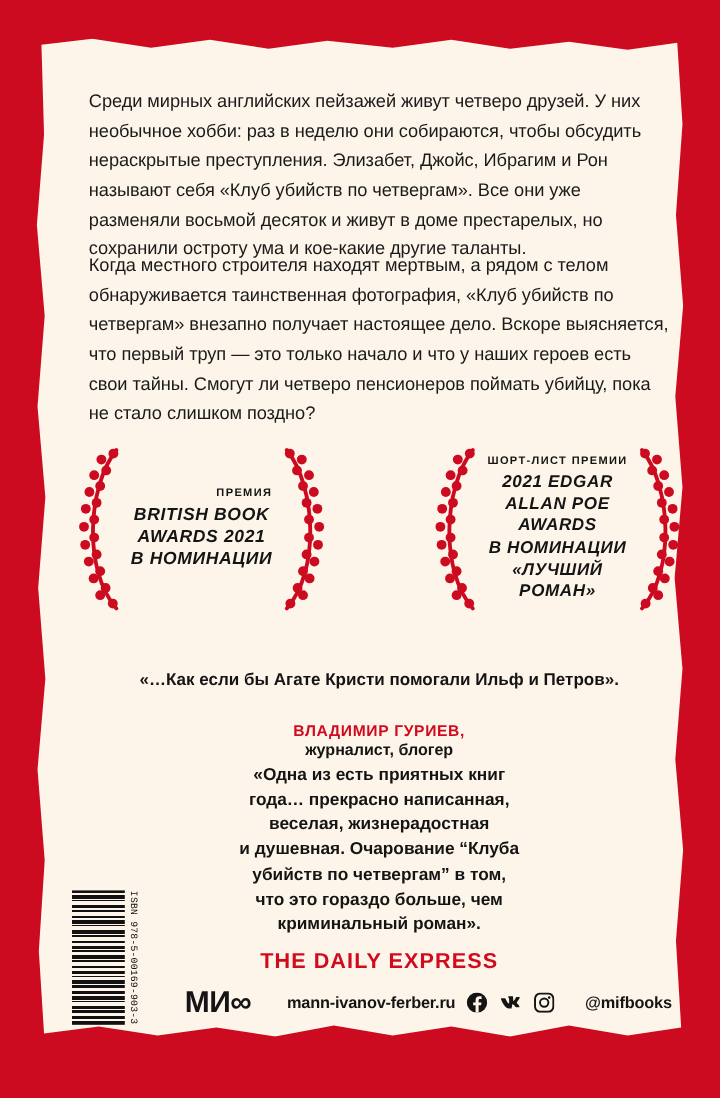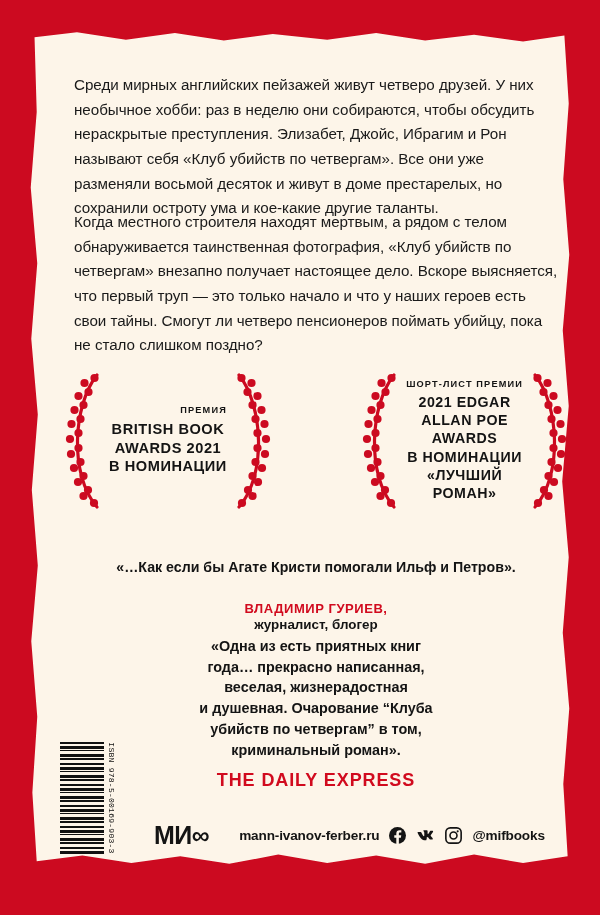--- a/index.html
+++ b/index.html
@@ -105,20 +105,21 @@
     font-weight: bold;
     margin-bottom: 5px;
     text-transform: uppercase;
     text-align: right;
   }
   .award-main {
     font-size: 14.6px;
     line-height: 1.30;
     letter-spacing: 0.55px;
     text-transform: uppercase;
+    font-style: italic;
   }
   #award-right .award-main { font-size: 14.2px; line-height: 1.27; }
   #award-right .award-kicker { margin-bottom: 4px; }
 
   
   #quote-1 {
     position: absolute;
     left: 50px;
     top: 558px;
     width: 500px;
@@ -231,21 +232,21 @@
     color: #141414;
     letter-spacing: -0.15px;
     white-space: nowrap;
   }
   .social {
     margin-left: 9px;
     display: inline-flex;
     align-items: center;
   }
   #social-handle {
-    margin-left: 11px;
+    margin-left: 26px;
     font-size: 13.6px;
     font-weight: bold;
     color: #141414;
     letter-spacing: -0.15px;
     white-space: nowrap;
   }
 </style>
 </head>
 <body>
 
@@ -396,20 +397,21 @@
       <div class="q1-role">журналист, блогер</div>
     </div>
 
     <div id="quote-2">
       <div class="q2-text">
         <div>«Одна из есть приятных книг</div>
         <div>года… прекрасно написанная,</div>
         <div>веселая, жизнерадостная</div>
         <div>и душевная. Очарование “Клуба</div>
         <div>убийств по четвергам” в том,</div>
+        <div>что это гораздо больше, чем</div>
         <div>криминальный роман».</div>
       </div>
       <div class="q2-source">THE DAILY EXPRESS</div>
     </div>
 
     <div id="barcode">
       <div id="barcode-bars"></div>
       <div id="isbn-text">
         <span>ISBN 978-5-00169-903-3</span>
       </div>

